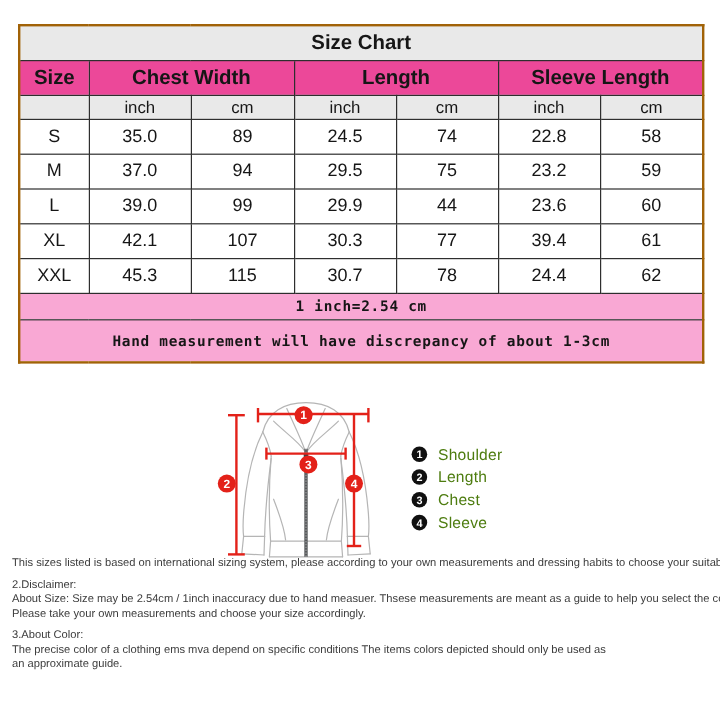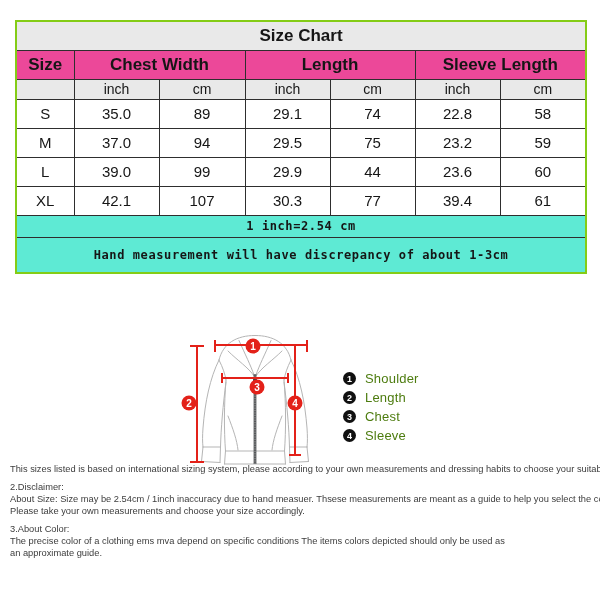--- a/index.html
+++ b/index.html
@@ -6,32 +6,32 @@
   html,body { background:#fff; }
   body {
     width:600px; height:600px; position:relative; overflow:hidden;
     font-family:"Liberation Sans", sans-serif; color:#1b1b1b;
   }
 
   
   #size-table {
     position:absolute; left:15px; top:20px; width:570px;
     border-collapse:collapse; table-layout:fixed;
-    border:2px solid #84cc16;
+    border:2px solid #a16207;
   }
   #size-table td {
     border:1px solid #2e2e2e; text-align:center; vertical-align:middle;
     font-size:15px; color:#161616; height:29px; overflow:hidden;
   }
   #size-table td.hdr  { background:#ec4899; font-weight:bold; font-size:17px; }
   #size-table td.unit { background:#e9e9e9; font-size:14px; height:20px; }
   #size-table td.title-cell { background:#e9e9e9; font-weight:bold; font-size:17px; height:29px; }
   #size-table td.note-cell {
     font-family:"DejaVu Sans Mono", monospace; font-weight:bold;
-    font-size:12px; letter-spacing:.6px; height:22px; background:#5eead4;
+    font-size:12px; letter-spacing:.6px; height:22px; background:#f9a8d4;
   }
 
   
   #hoodie-svg { position:absolute; left:165px; top:330px; width:180px; height:145px; pointer-events:none; }
   .badge-num { font-family:"Liberation Sans", sans-serif; font-size:10px; font-weight:bold; fill:#fff; }
 
   #legend { position:absolute; left:343px; top:369px; }
   .legend-row { display:flex; align-items:center; height:19px; }
   .legend-bullet {
     display:inline-flex; align-items:center; justify-content:center;
@@ -77,21 +77,21 @@
       <td class="unit">inch</td>
       <td class="unit">cm</td>
       <td class="unit">inch</td>
       <td class="unit">cm</td>
     </tr>
 
     <tr>
       <td>S</td>
       <td>35.0</td>
       <td>89</td>
-      <td>29.1</td>
+      <td>24.5</td>
       <td>74</td>
       <td>22.8</td>
       <td>58</td>
     </tr>
     <tr>
       <td>M</td>
       <td>37.0</td>
       <td>94</td>
       <td>29.5</td>
       <td>75</td>
@@ -109,20 +109,29 @@
     </tr>
     <tr>
       <td>XL</td>
       <td>42.1</td>
       <td>107</td>
       <td>30.3</td>
       <td>77</td>
       <td>39.4</td>
       <td>61</td>
     </tr>
+    <tr>
+      <td>XXL</td>
+      <td>45.3</td>
+      <td>115</td>
+      <td>30.7</td>
+      <td>78</td>
+      <td>24.4</td>
+      <td>62</td>
+    </tr>
 
     <tr>
       <td class="note-cell" colspan="7">1 inch=2.54 cm</td>
     </tr>
     <tr>
       <td class="note-cell" colspan="7" style="height:36px">Hand measurement will have discrepancy of about 1-3cm</td>
     </tr>
   </tbody>
 </table>
 

